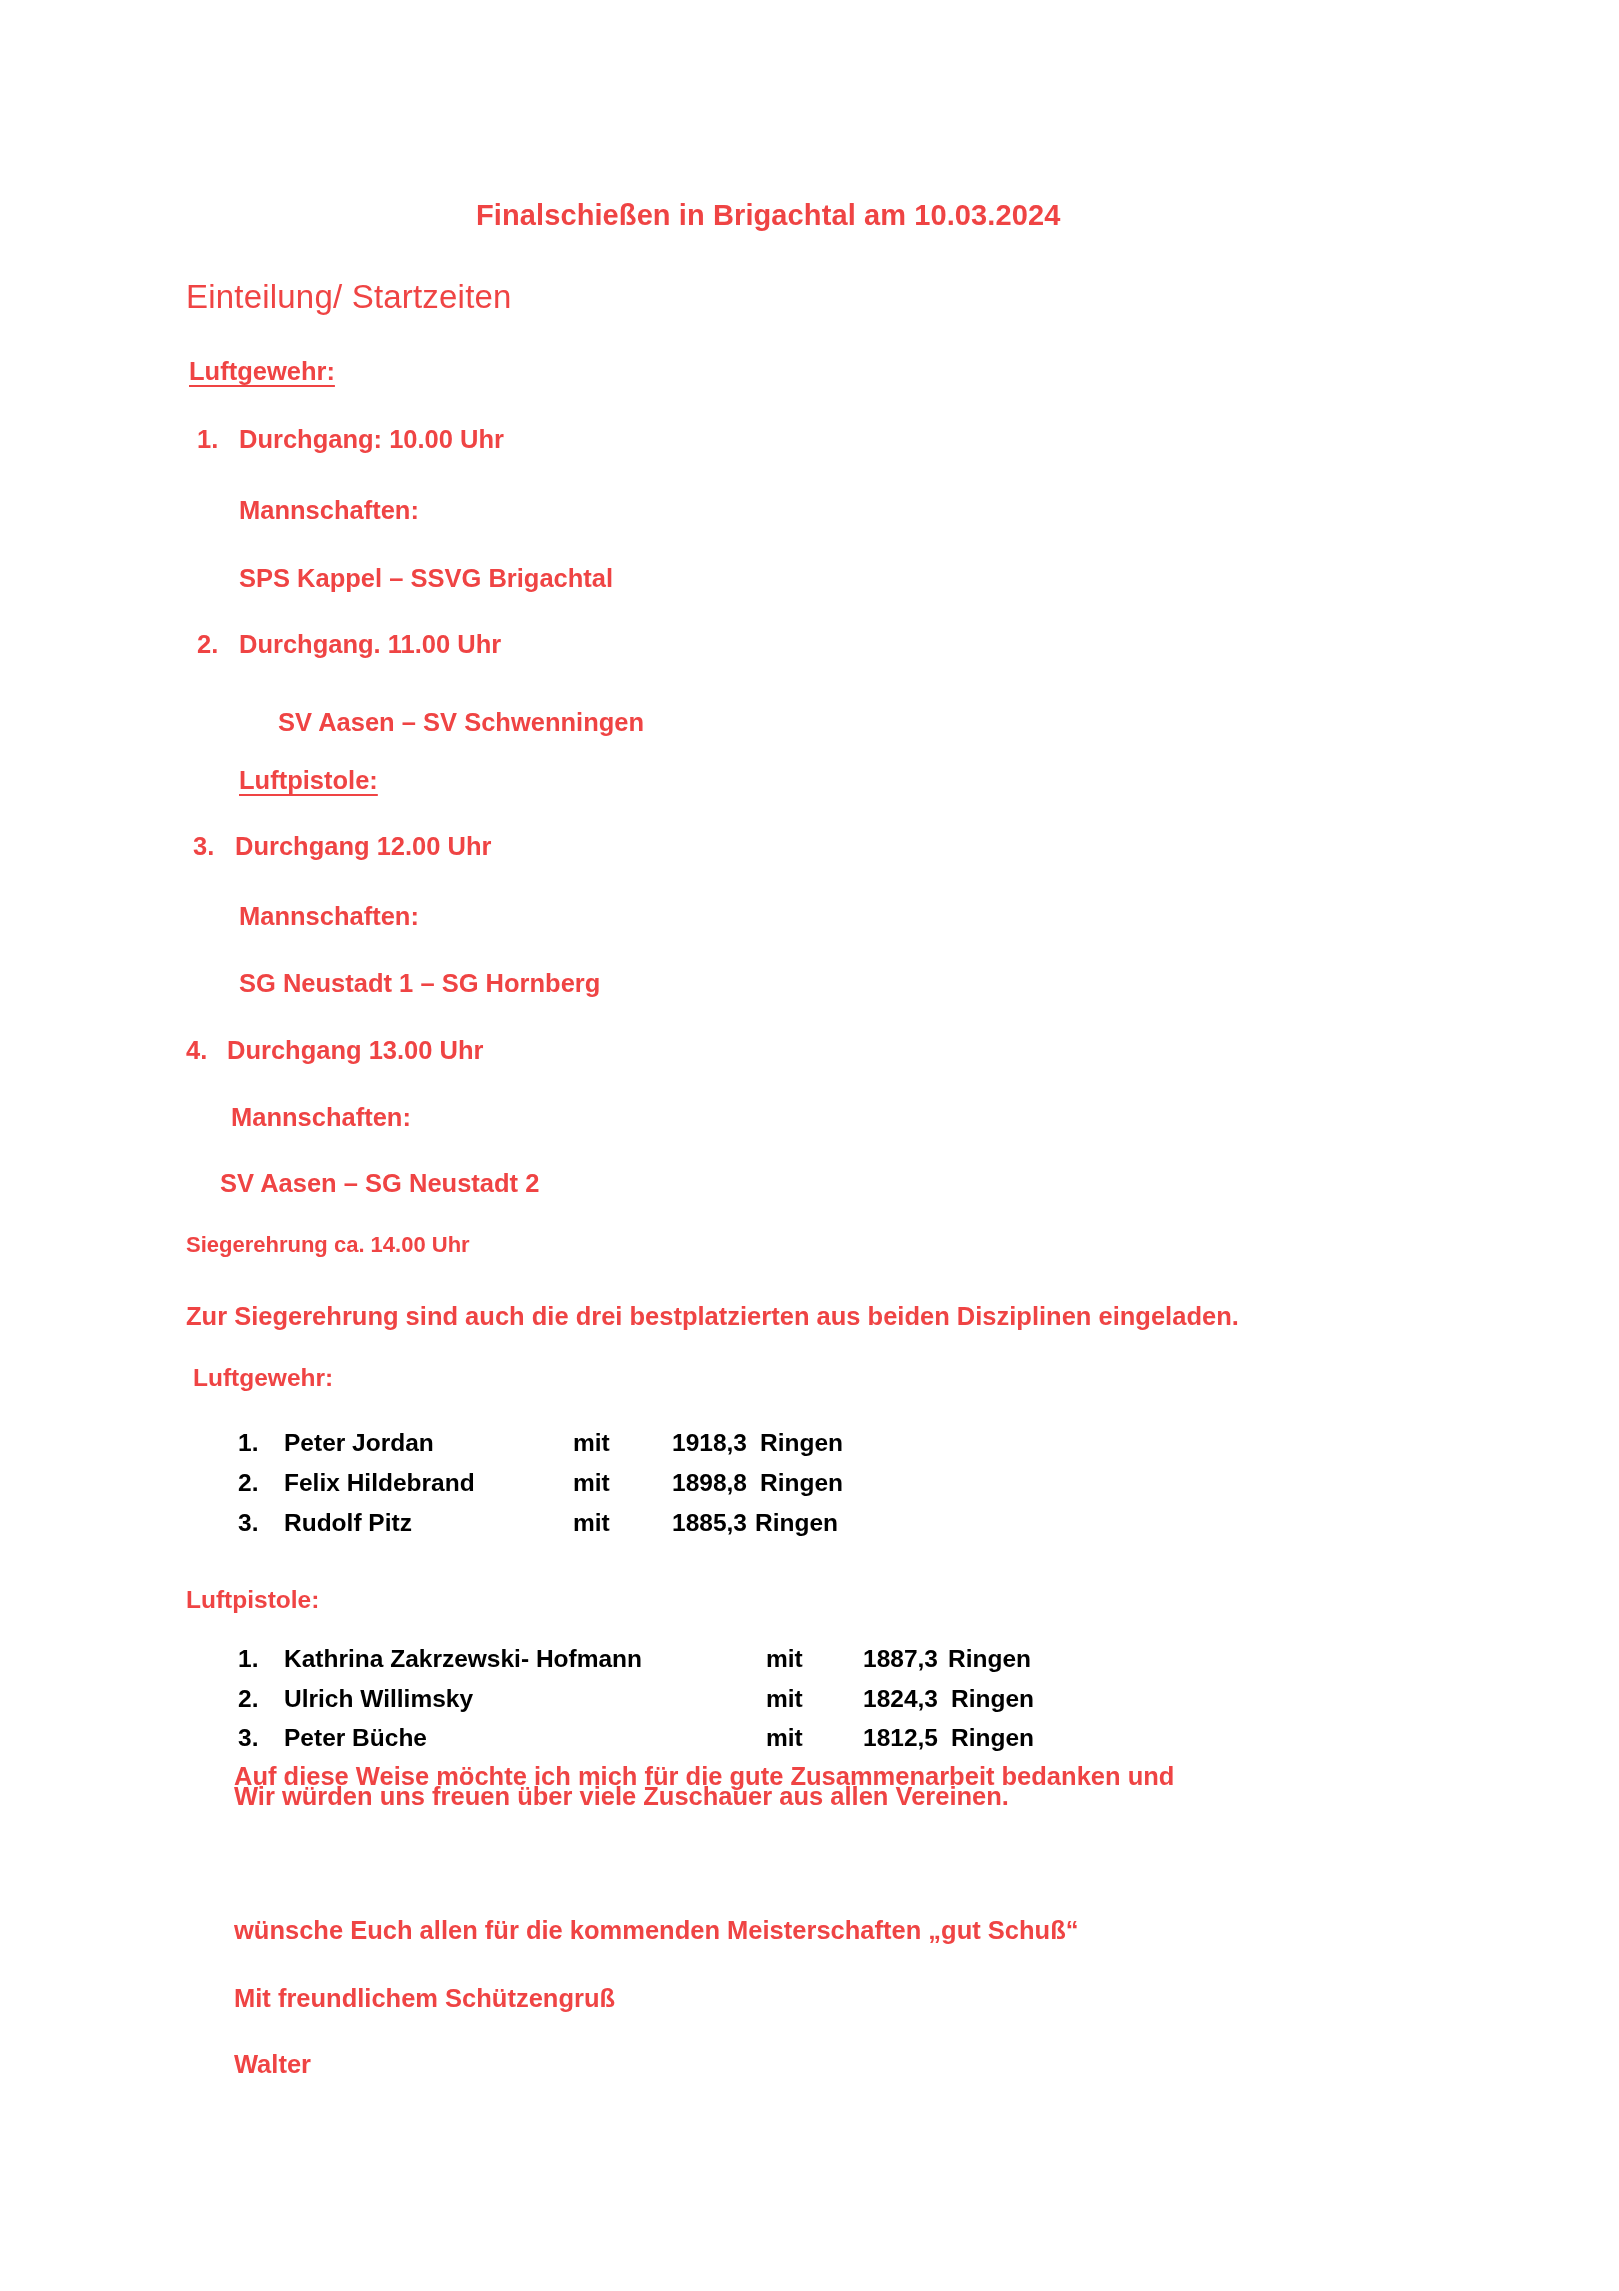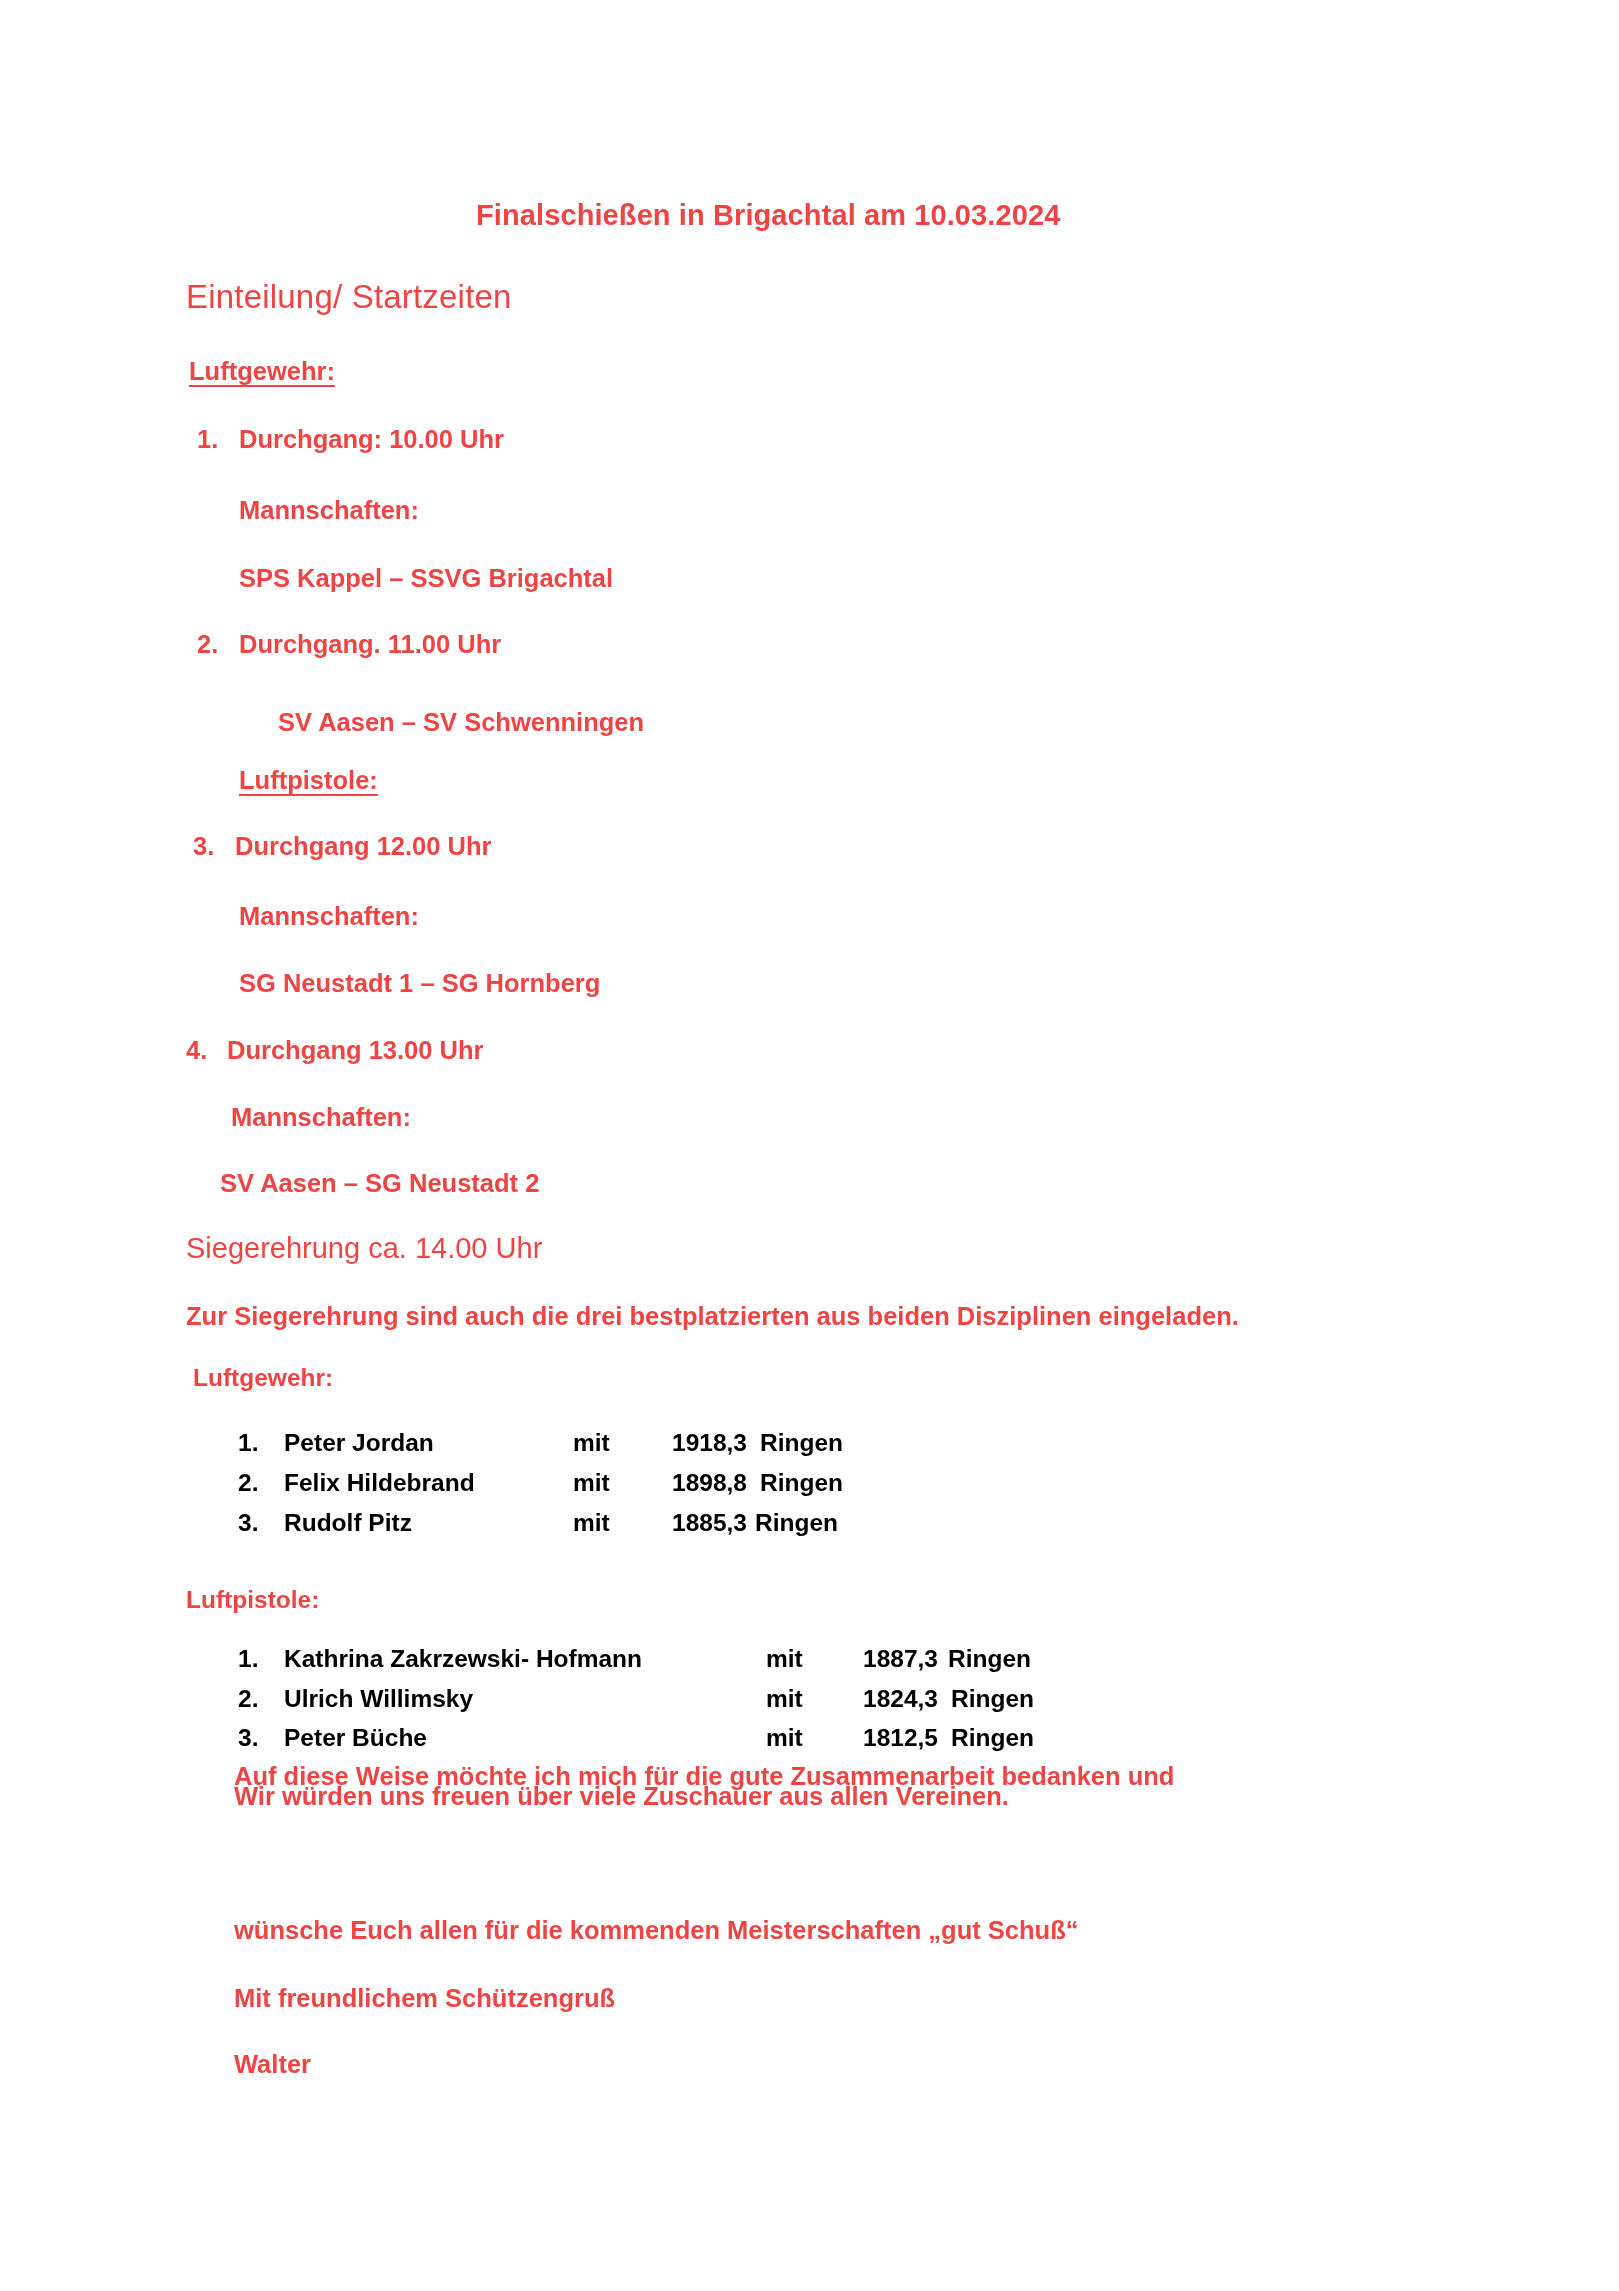--- a/index.html
+++ b/index.html
@@ -44,22 +44,22 @@
   .subtitle {
     font-weight: normal;
     font-size: 33px;
     letter-spacing: 0.2px;
   }
   .sec-head {
     font-weight: bold;
     font-size: 25.5px;
   }
   .big-head {
-    font-weight: normal;
-    font-size: 29px;
+    font-weight: bold;
+    font-size: 22px;
   }
   .body-txt {
     font-weight: bold;
     font-size: 25.5px;
   }
   .res-txt {
     font-weight: bold;
     font-size: 24.5px;
   }
 

